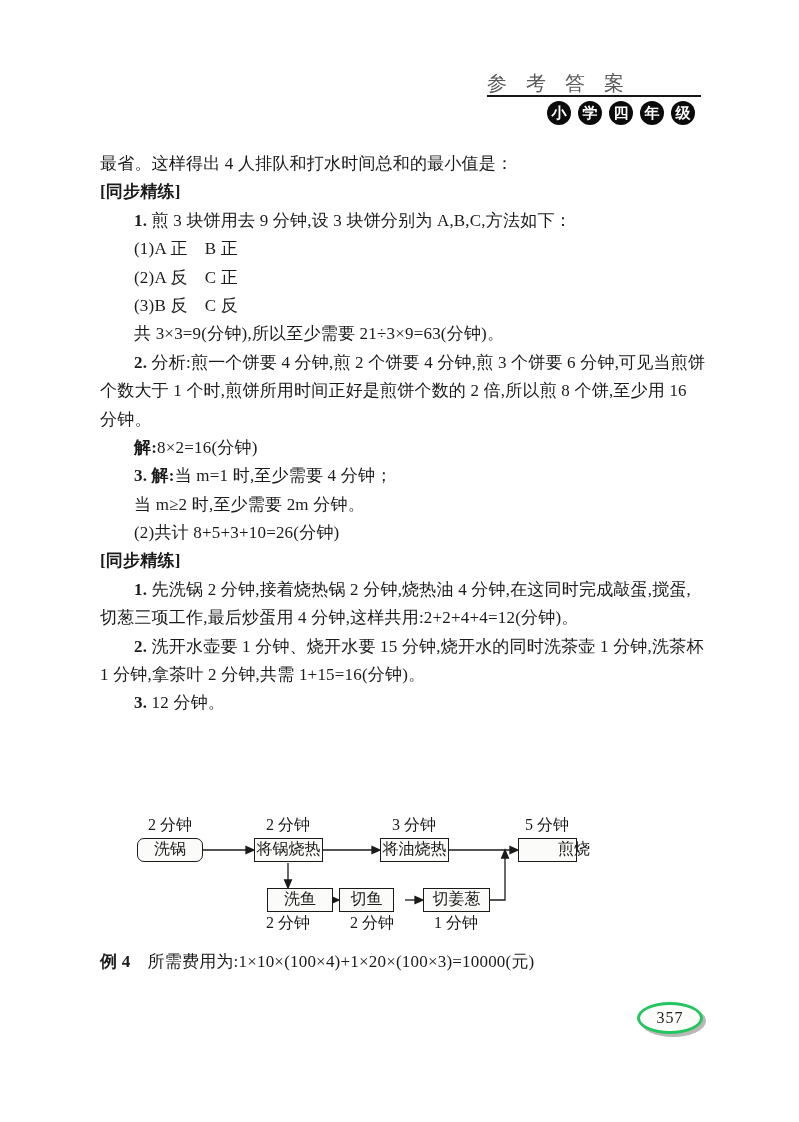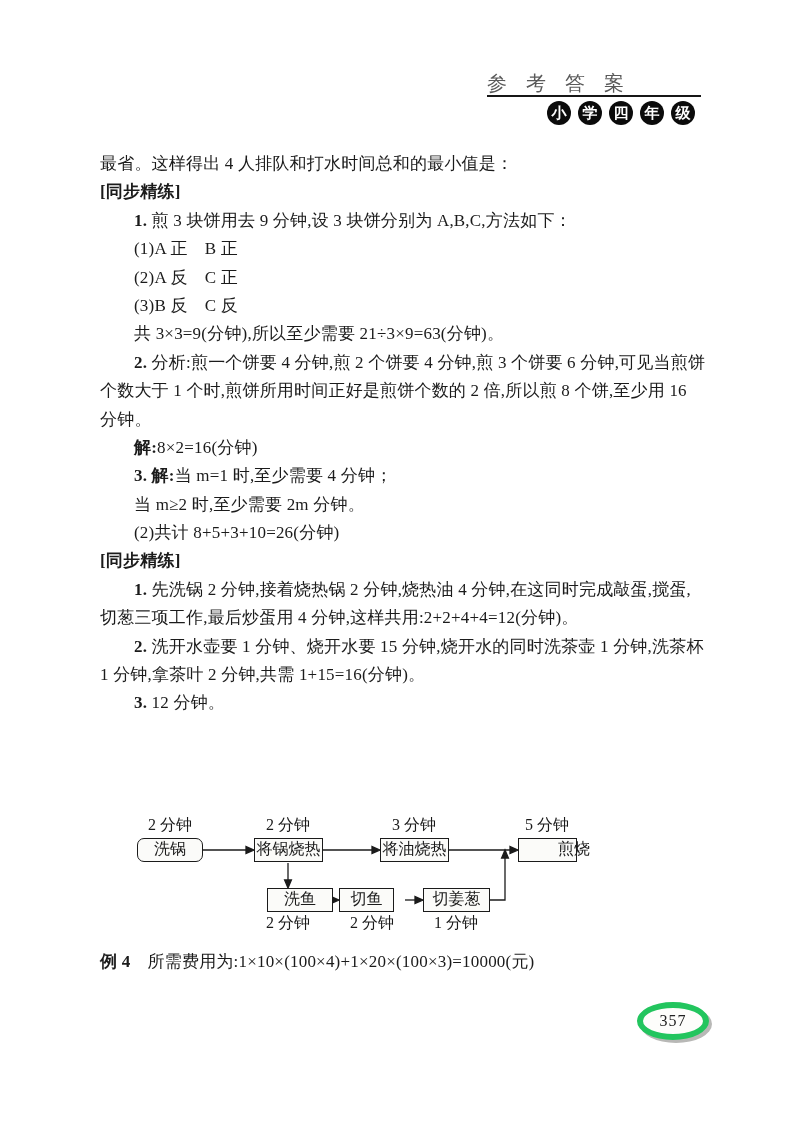--- a/index.html
+++ b/index.html
@@ -31,21 +31,21 @@
   .fbox {
     position:absolute; box-sizing:border-box; height:24px; top:26px;
     border:1.5px solid #1b1b1b; text-align:center; font-size:16px; line-height:20px;
     background:#fbfbf9; white-space:nowrap;
   }
   .fbox.bot { top:76px; }
   .ftime { position:absolute; width:100px; text-align:center; font-size:16px; height:18px; line-height:18px; white-space:pre; }
   
   .pagenum {
     position:absolute; left:637px; top:1002px; width:60px; height:26px;
-    border:6px solid #22c55e; border-radius:50%; background:#fdfdfb;
+    border:3px solid #22c55e; border-radius:50%; background:#fdfdfb;
     box-shadow:3px 3px 0 #b8b8b6; text-align:center;
     font-size:16px; line-height:26px; letter-spacing:1px; color:#222;
   }
 </style>
 </head>
 <body>
 
 <div class="page">
 
   <div class="hdr-title">参 考 答 案</div>

